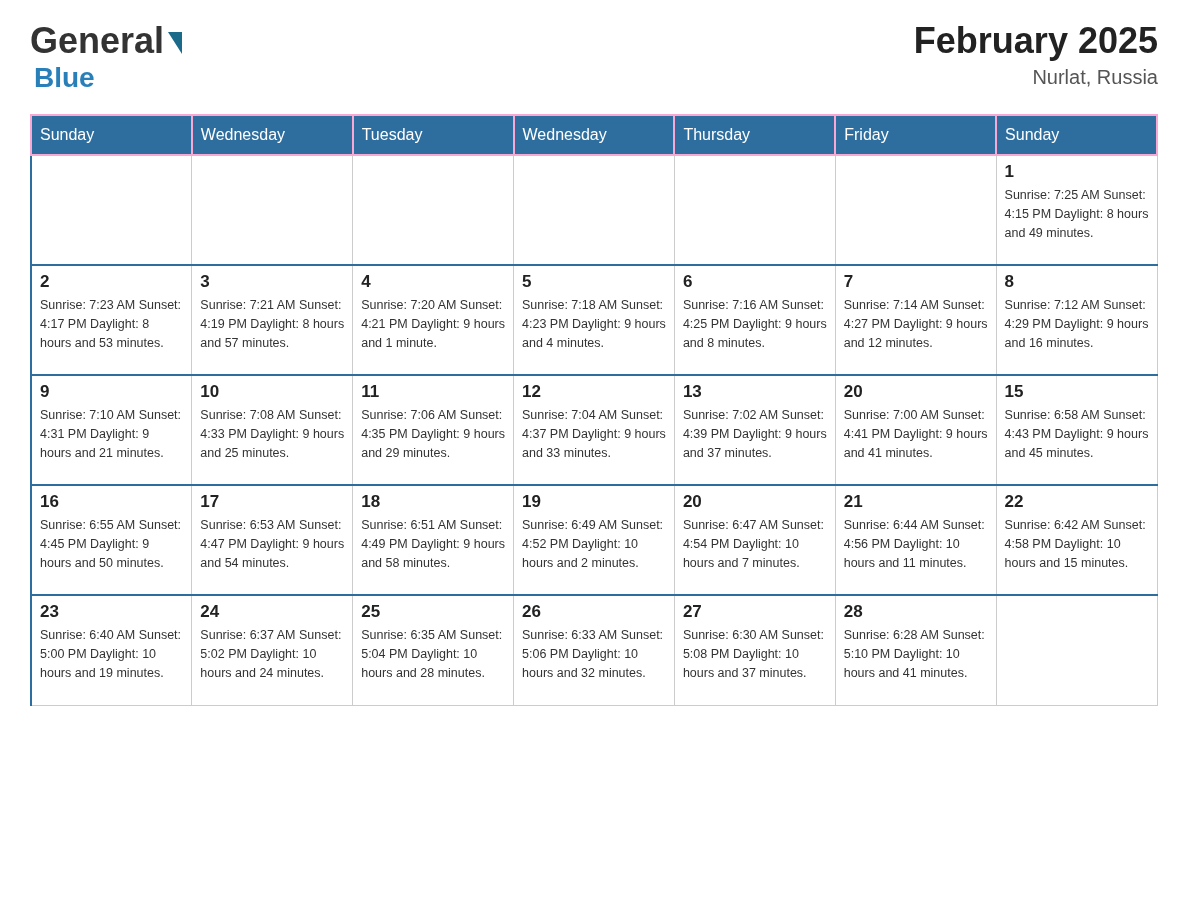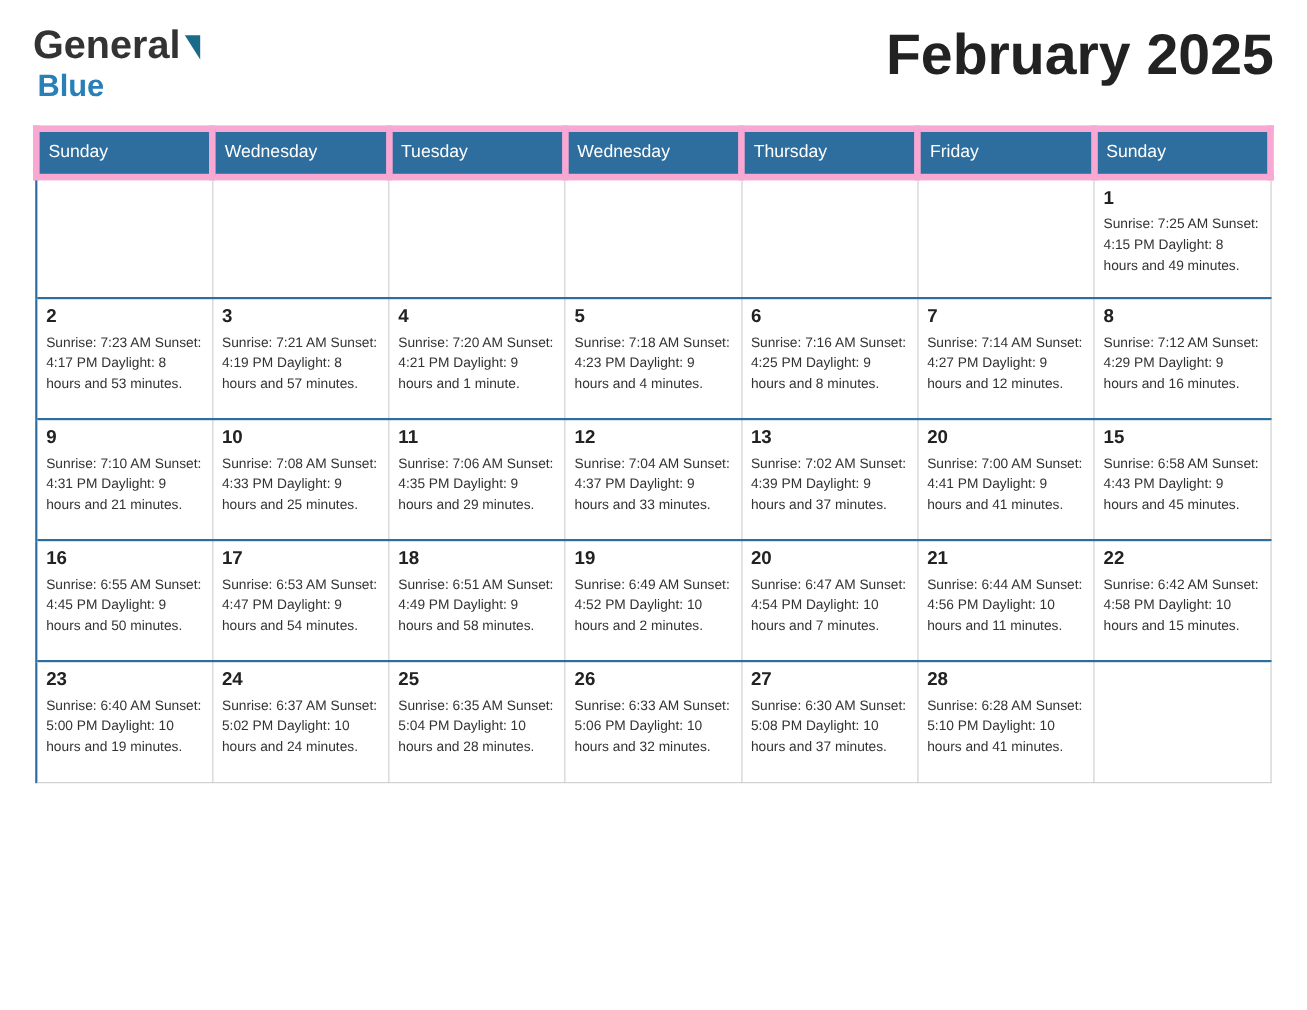--- a/index.html
+++ b/index.html
@@ -42,41 +42,41 @@
     .logo-blue {
       font-size: 28px;
       font-weight: bold;
       color: #2980b9;
       margin-left: 4px;
     }
     .title-block {
       text-align: right;
     }
     .month-title {
-      font-size: 52px;
+      font-size: 36px;
       font-weight: bold;
       color: #222;
     }
     .location {
       font-size: 20px;
       color: #555;
       margin-top: 4px;
     }
     .calendar {
       width: 100%;
       border-collapse: collapse;
     }
     .calendar thead th {
       background: #2d6e9e;
       color: #fff;
       padding: 10px 8px;
       font-size: 16px;
       font-weight: normal;
       text-align: left;
-      border: 6px solid #f9a8d4;
+      border: 2px solid #f9a8d4;
     }
     .calendar tbody td {
       vertical-align: top;
       border: 1px solid #ccc;
       padding: 6px 8px;
       width: 14.28%;
       min-height: 110px;
       height: 110px;
       font-size: 13px;
       color: #333;
@@ -109,20 +109,21 @@
 <div class="header">
   <div class="logo">
     <div class="logo-top">
       <span class="logo-general">General</span>
       <div class="logo-triangle"></div>
     </div>
     <span class="logo-blue">Blue</span>
   </div>
   <div class="title-block">
     <div class="month-title">February 2025</div>
+    <div class="location">Nurlat, Russia</div>
   </div>
 </div>
 
 <table class="calendar">
   <thead>
     <tr>
     <th>Sunday</th>
         <th>Wednesday</th>
         <th>Tuesday</th>
         <th>Wednesday</th>

